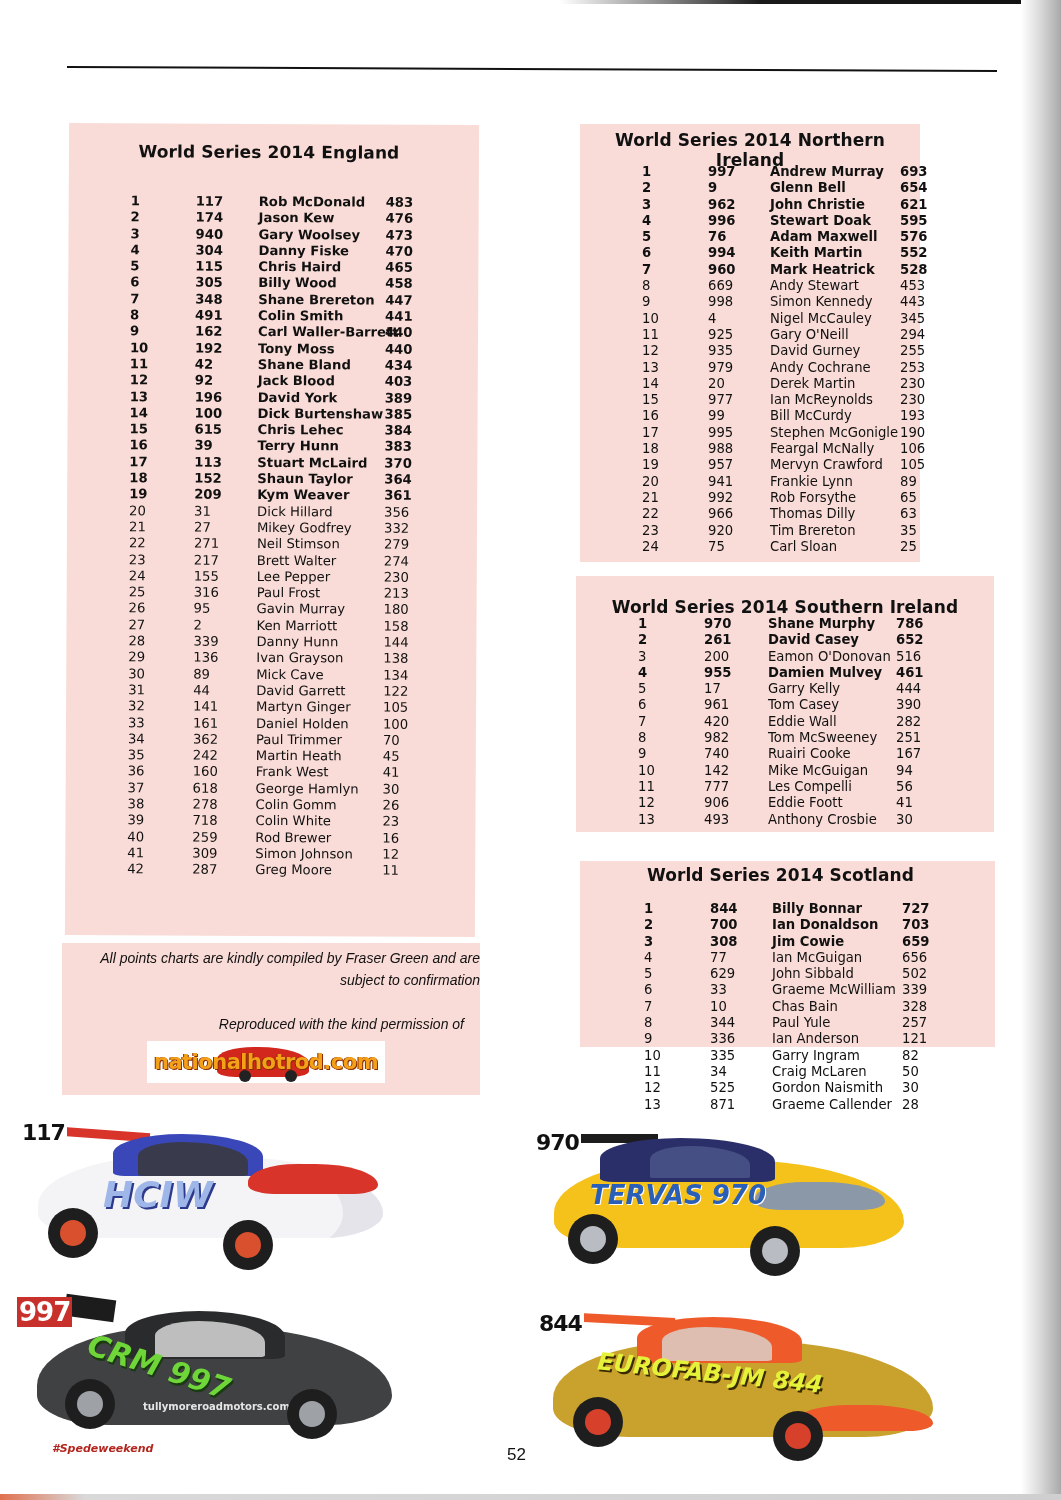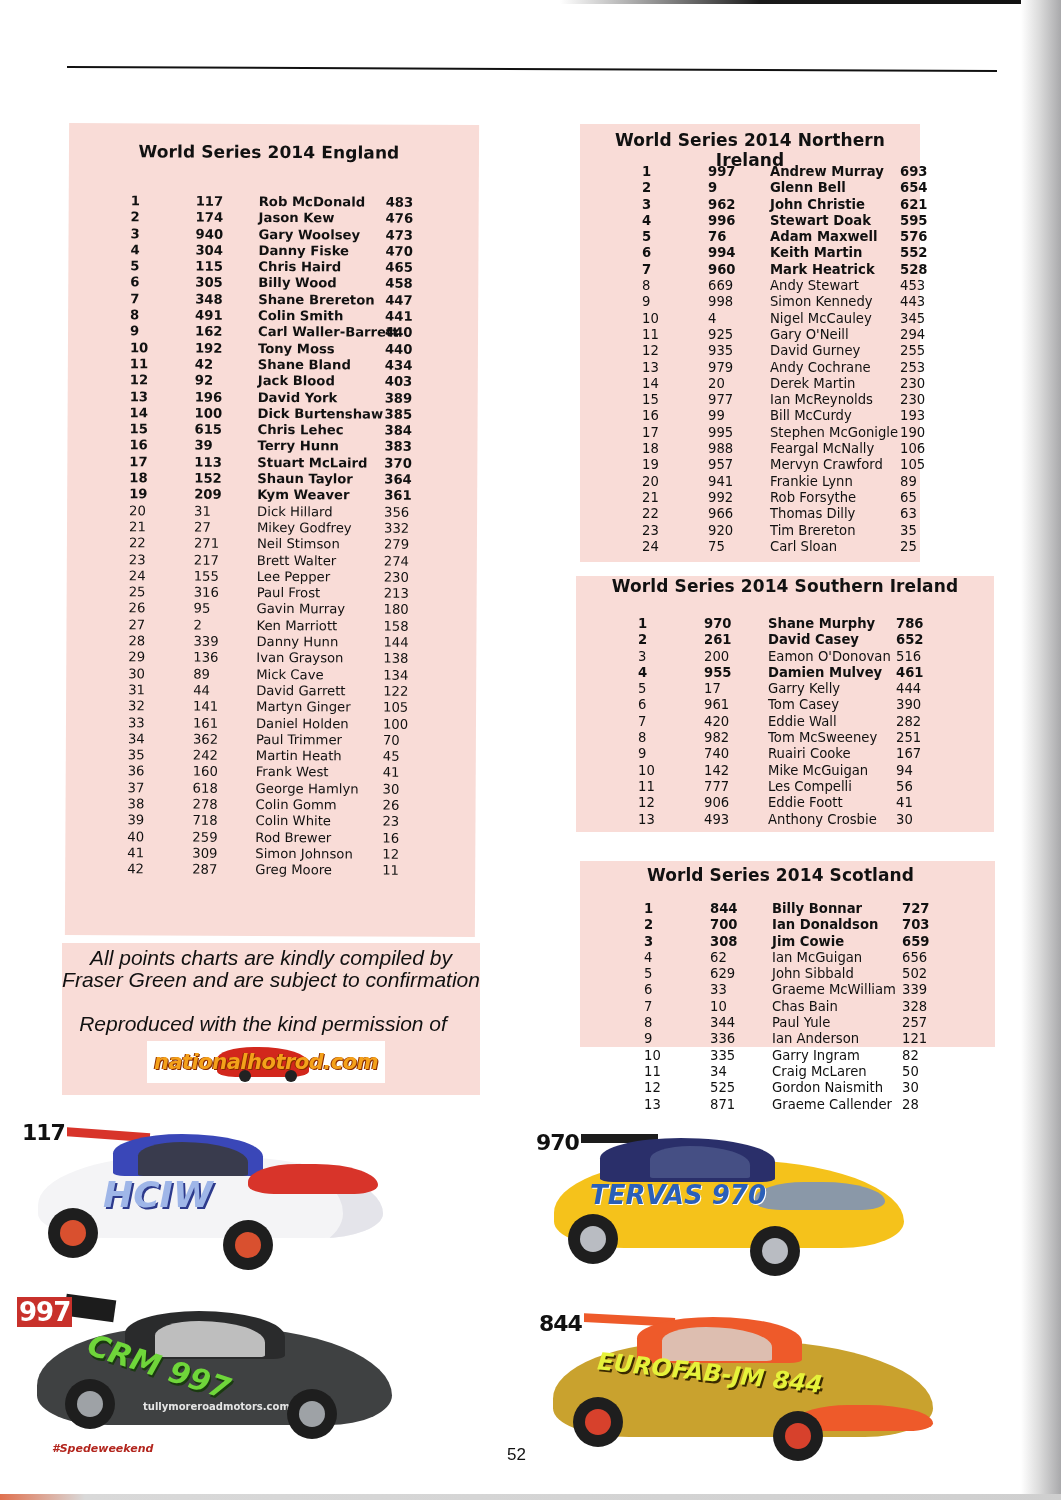--- a/index.html
+++ b/index.html
@@ -41,50 +41,50 @@
     #p-eng .c-num { left: 65px; } #p-eng .c-name { left: 128px; } #p-eng .c-pts { left: 255px; }
 
     
     #p-ni { left: 580px; top: 124px; width: 340px; height: 438px; }
     #p-ni h2 { padding-top: 6px; }
     #p-ni .rows { left: 62px; top: 40px; width: 340px; }
     #p-ni .c-num { left: 66px; } #p-ni .c-name { left: 128px; } #p-ni .c-pts { left: 258px; }
 
     
     #p-si { left: 576px; top: 576px; width: 418px; height: 256px; }
-    #p-si h2 { padding-top: 0; }
+    #p-si h2 { padding-top: 21px; }
     #p-si .rows { left: 62px; top: 40px; width: 340px; }
     #p-si .c-num { left: 66px; } #p-si .c-name { left: 130px; } #p-si .c-pts { left: 258px; }
 
     
     #p-sco { left: 580px; top: 845px; width: 415px; height: 186px; margin-top: 16px; }
     #p-sco h2 { padding-top: 4px; padding-right: 14px; }
     #p-sco .rows { left: 64px; top: 40px; width: 340px; }
     #p-sco .c-num { left: 66px; } #p-sco .c-name { left: 128px; } #p-sco .c-pts { left: 258px; }
 
     
     #p-credit { left: 62px; top: 943px; width: 418px; height: 152px; }
     .credit-text {
       font-family: "Liberation Sans", sans-serif; font-style: italic;
-      font-size: 21px; text-align: center; line-height: 22px; color: #111;
+      font-size: 14px; text-align: right; line-height: 22px; color: #111;
     }
     .credit-1 { position: absolute; left: 0; right: 0; top: 4px; }
     .credit-2 { position: absolute; left: 0; right: 16px; top: 70px; }
     .logo {
       position: absolute; left: 85px; top: 98px; width: 238px; height: 42px;
       background: #fff; overflow: hidden;
     }
     .logo .logo-car {
       position: absolute; left: 70px; top: 6px; width: 92px; height: 30px;
       background: #d2271c; border-radius: 40% 55% 20% 20%;
     }
     .logo .logo-wheel { position: absolute; width: 12px; height: 12px; background: #222; border-radius: 50%; top: 29px; }
     .logo .logo-text {
       position: absolute; left: 0; right: 0; top: 9px; text-align: center;
-      font-family: "DejaVu Sans", sans-serif; font-weight: bold; font-style: italic;
+      font-family: "DejaVu Sans", sans-serif; font-weight: bold; 
       font-size: 21px; color: #f4a11a; letter-spacing: -0.5px;
       text-shadow: 1px 1px 0 #8a2b00, -1px 0 0 #8a2b00;
     }
 
     
     .car { position: absolute; }
     .car .body { position: absolute; border-radius: 38% 48% 18% 20% / 60% 70% 30% 30%; }
     .car .roof { position: absolute; border-radius: 60% 70% 10% 10%; }
     .car .window { position: absolute; background: #3a3a3a; border-radius: 40% 60% 5% 5%; opacity: 0.85; }
     .car .wing { position: absolute; height: 9px; }
@@ -625,21 +625,21 @@
         <span class="c-pts">703</span>
       </div>
       <div class="row bold">
         <span class="c-pos">3</span>
         <span class="c-num">308</span>
         <span class="c-name">Jim Cowie</span>
         <span class="c-pts">659</span>
       </div>
       <div class="row">
         <span class="c-pos">4</span>
-        <span class="c-num">62</span>
+        <span class="c-num">77</span>
         <span class="c-name">Ian McGuigan</span>
         <span class="c-pts">656</span>
       </div>
       <div class="row">
         <span class="c-pos">5</span>
         <span class="c-num">629</span>
         <span class="c-name">John Sibbald</span>
         <span class="c-pts">502</span>
       </div>
       <div class="row">

